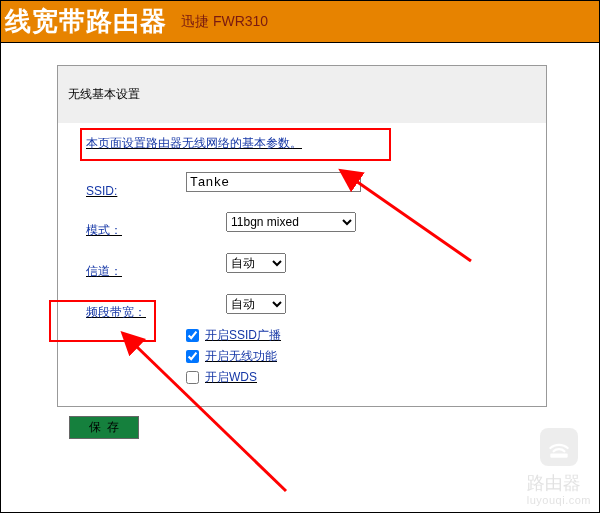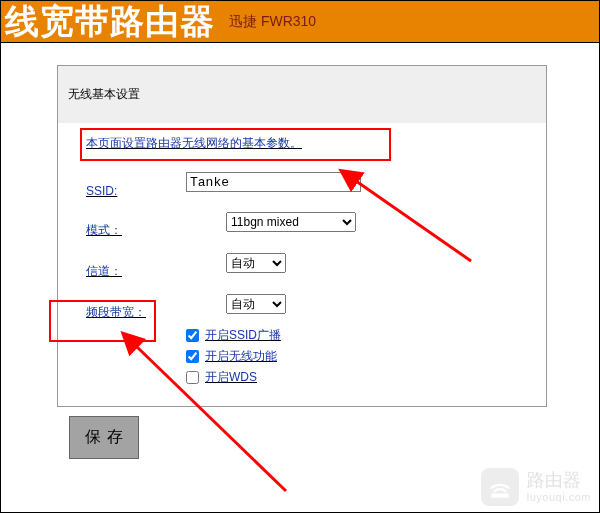--- a/index.html
+++ b/index.html
@@ -17,21 +17,21 @@
   .header {
     background: #e78300;
     height: 42px;
     display: flex;
     align-items: center;
     padding-left: 4px;
     color: #fff;
     border-bottom: 1px solid #000;
   }
   .header-title {
-    font-size: 34px;
+    font-size: 26px;
     font-weight: bold;
     letter-spacing: 1px;
   }
   .header-model {
     color: #7a1a10;
     font-size: 14px;
     margin-left: 14px;
     font-weight: 400;
   }
   .page {
@@ -91,27 +91,27 @@
     color: #1436a6;
     font-size: 12px;
     margin-bottom: 4px;
   }
   .chk-row input { margin: 0; }
   .save-wrap {
     margin-top: 6px;
     padding: 3px 0 3px 12px;
   }
   .save-btn {
-    font-size: 16px;
-    padding: 10px 0;
+    font-size: 12px;
+    padding: 2px 0;
     width: 70px;
     letter-spacing: 6px;
     text-indent: 6px;
     border: 1px solid #666;
-    background: #a3a3a3;
+    background: #15803d;
     cursor: pointer;
   }
   
   .hl {
     position: absolute;
     border: 2px solid #ff0000;
     pointer-events: none;
   }
   
   .arrow {
@@ -120,20 +120,21 @@
   }
   .watermark {
     position: absolute;
     right: 8px;
     bottom: 6px;
     display: flex;
     align-items: center;
     gap: 8px;
     opacity: 0.45;
     pointer-events: none;
+    flex-direction: column;
   }
   .wm-icon {
     width: 38px; height: 38px;
     border-radius: 8px;
     background: #d9d9d9;
     display: flex;
     align-items: center;
     justify-content: center;
   }
   .wm-icon svg { display:block; }

